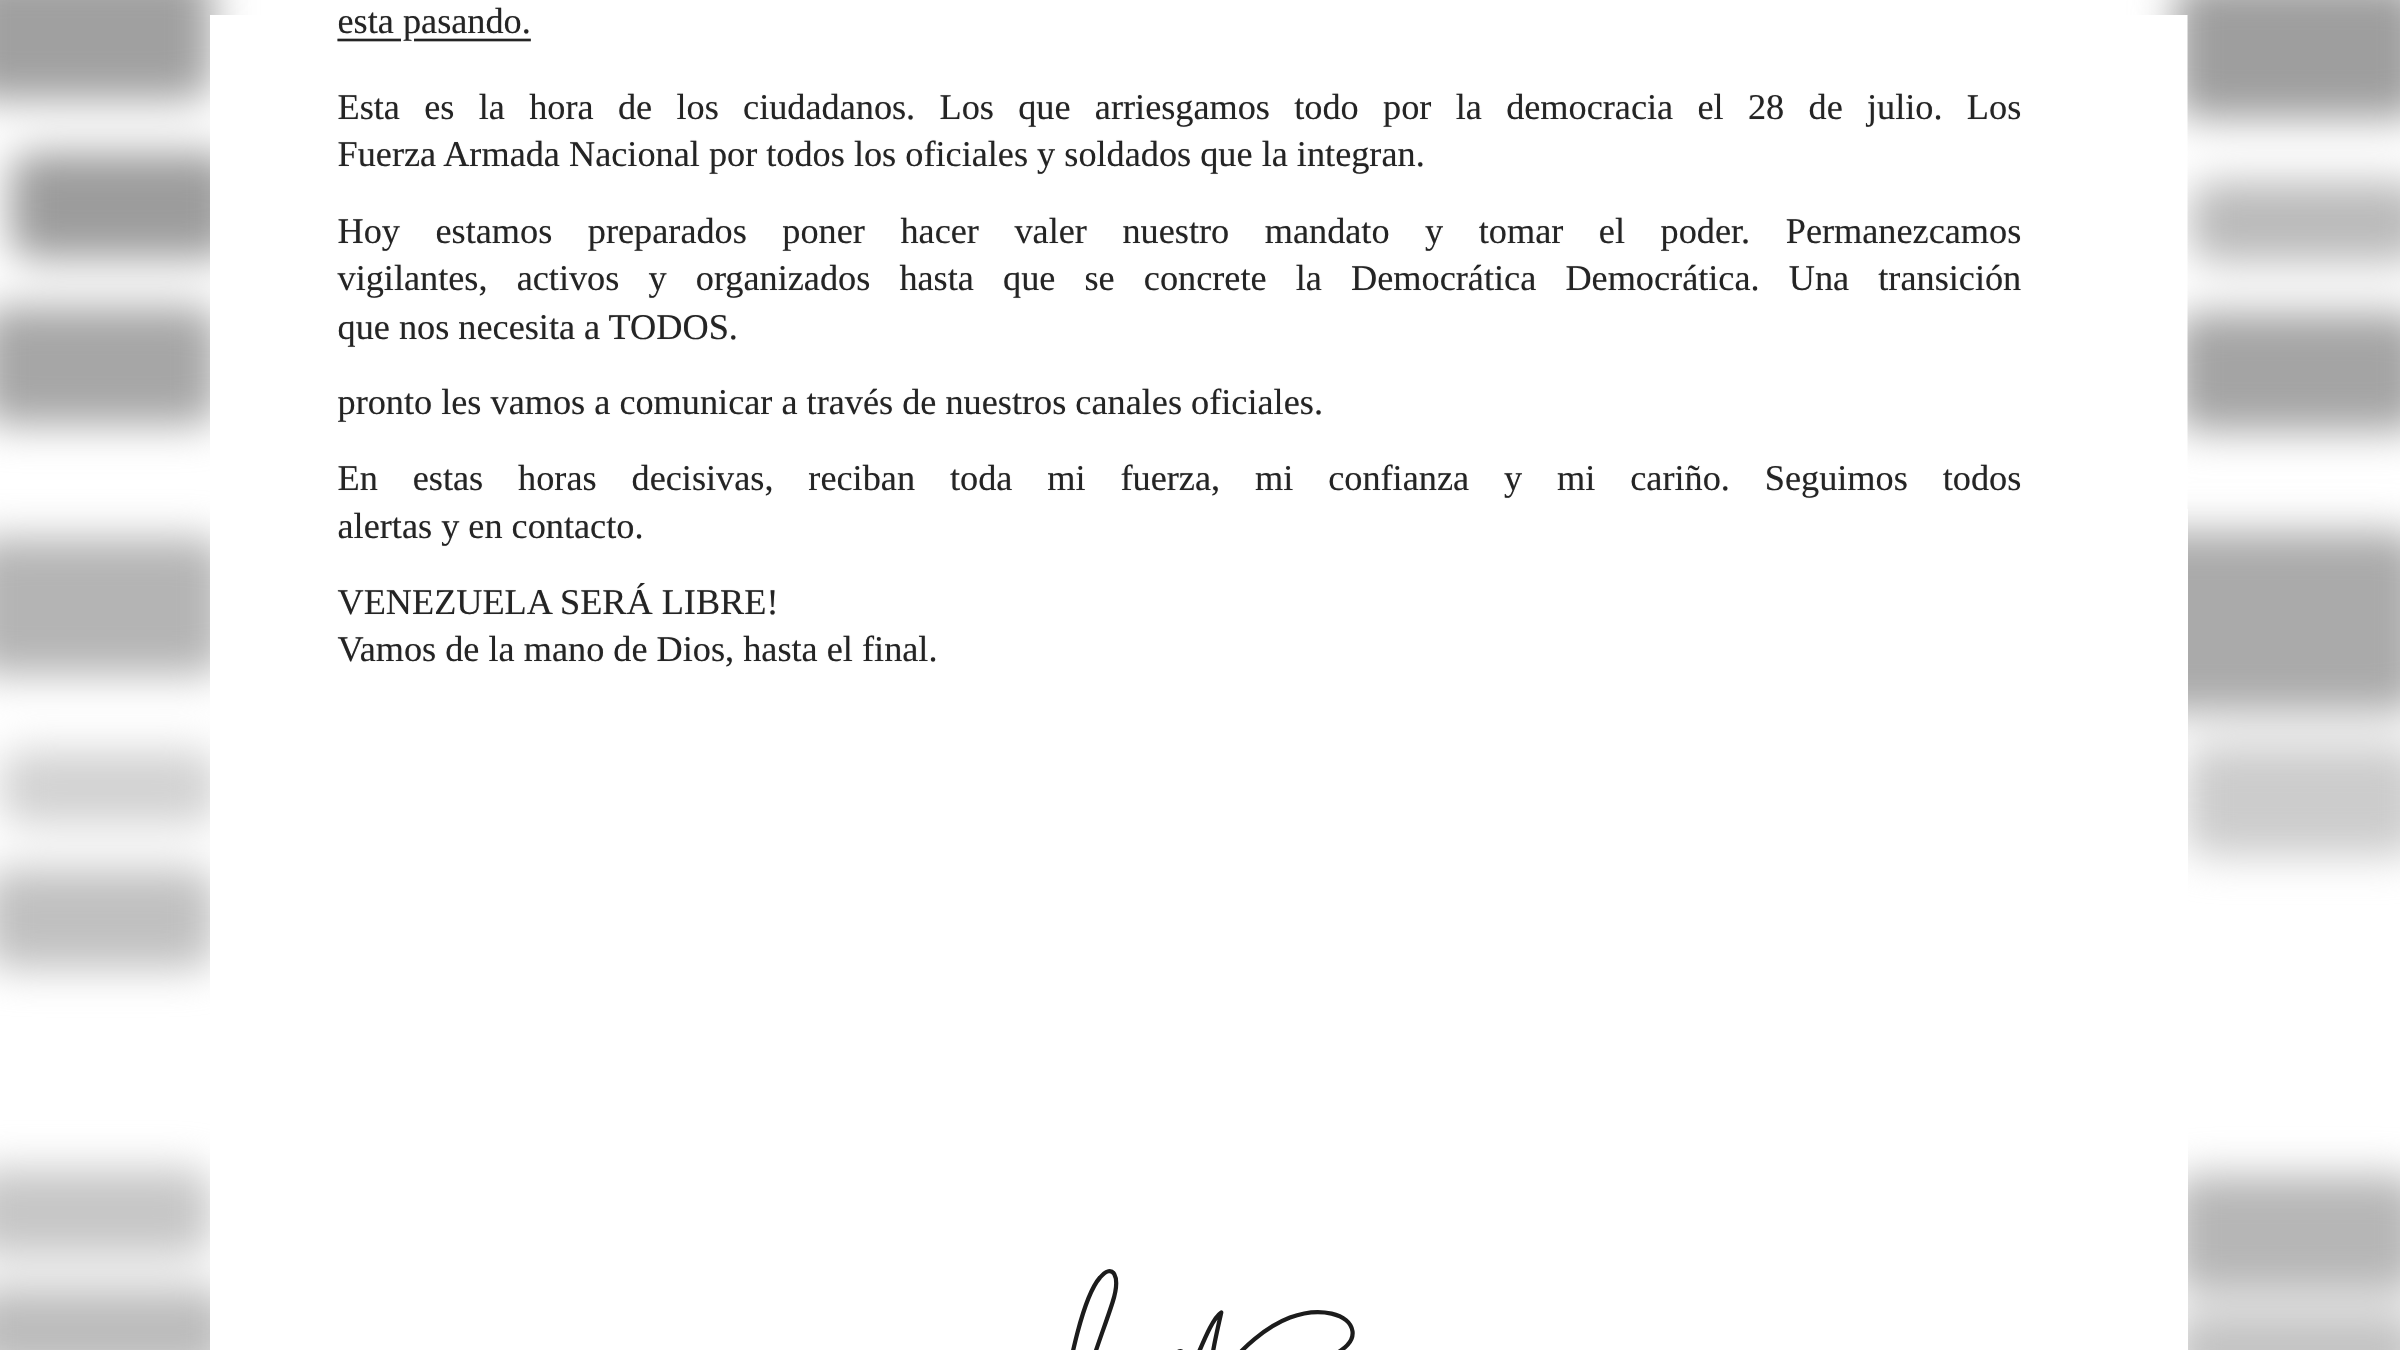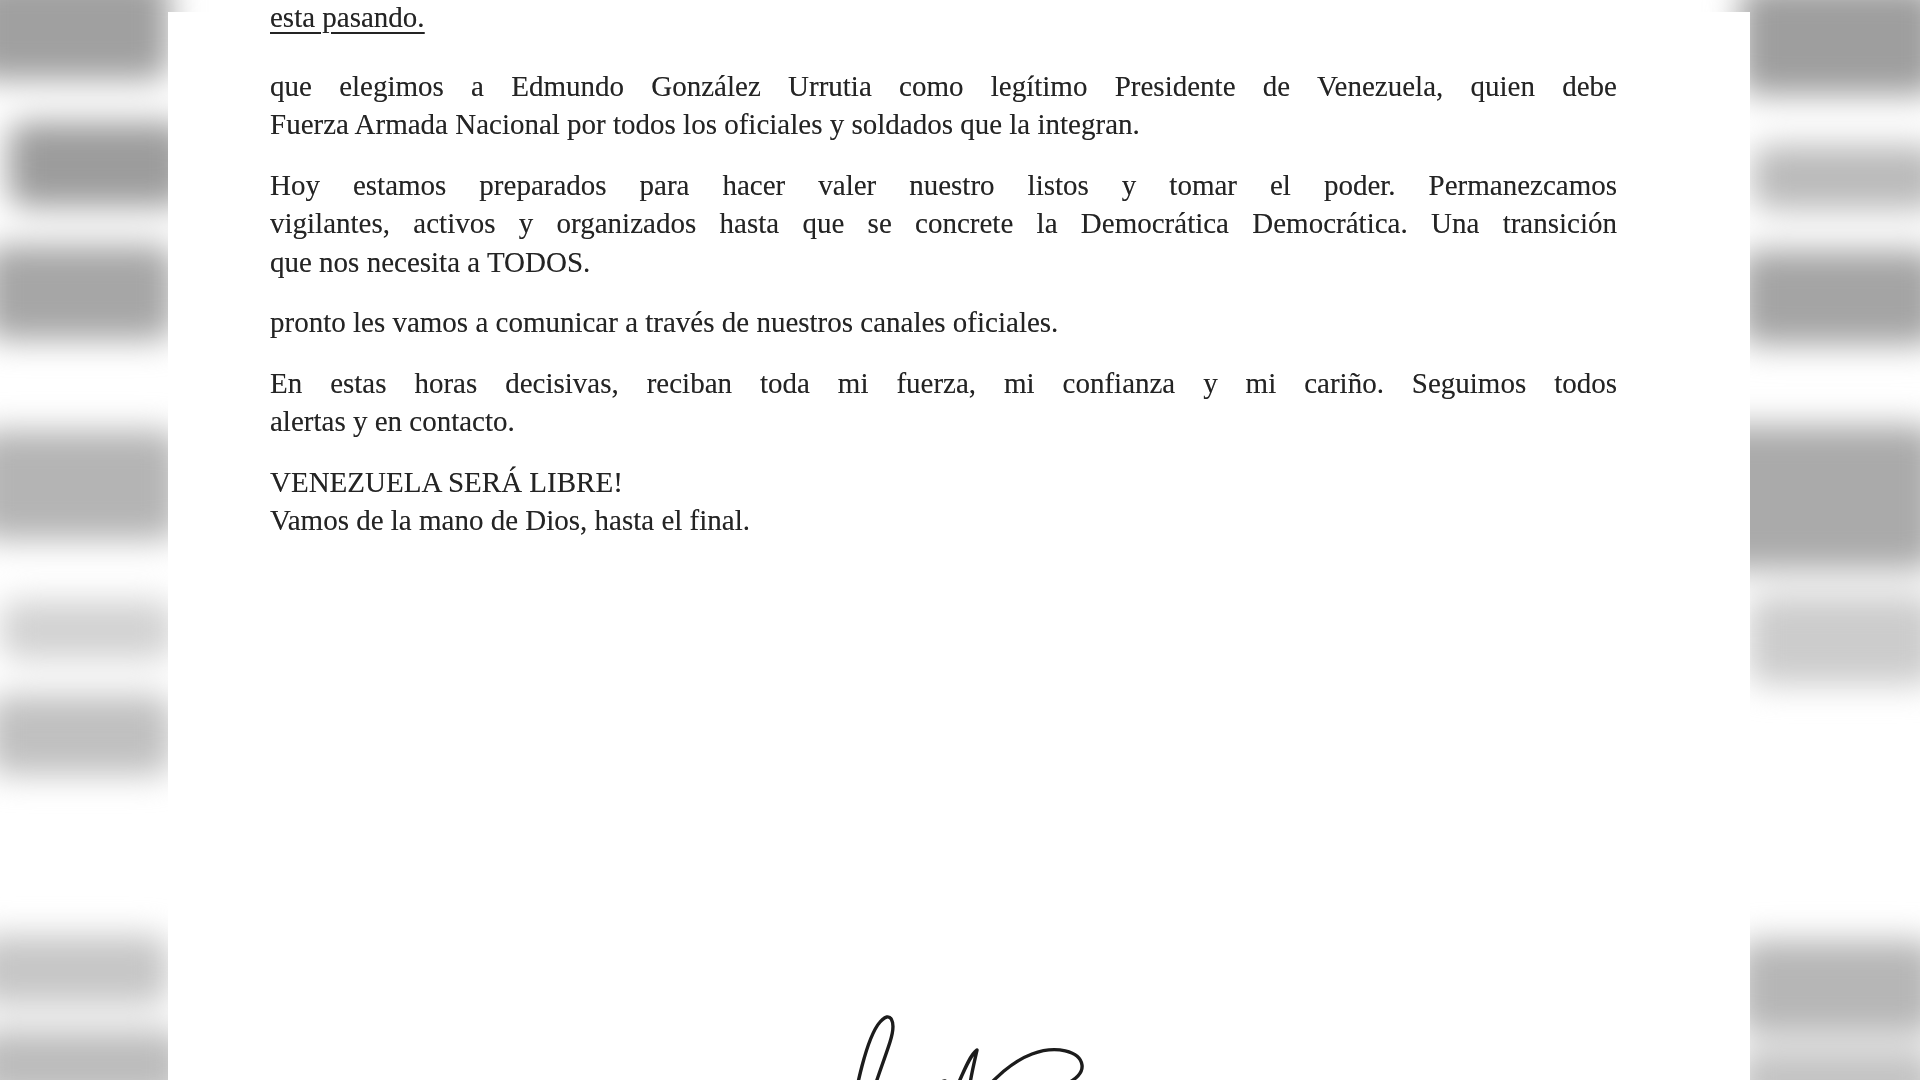--- a/index.html
+++ b/index.html
@@ -104,26 +104,26 @@
   </div>
 
   <div class="doc-area">
     <div class="letter">
 
       <div class="para clipped-top">
         <div class="line last underlined">esta pasando.</div>
       </div>
 
       <div class="para">
-        <div class="line">que elegimos a Edmundo González Urrutia como legítimo Presidente de Venezuela, quien debe</div>
+        <div class="line">Esta es la hora de los ciudadanos. Los que arriesgamos todo por la democracia el 28 de julio. Los</div>
         <div class="line last">Fuerza Armada Nacional por todos los oficiales y soldados que la integran.</div>
       </div>
 
       <div class="para">
-        <div class="line">Hoy estamos preparados para hacer valer nuestro listos y tomar el poder. Permanezcamos</div>
+        <div class="line">Hoy estamos preparados poner hacer valer nuestro mandato y tomar el poder. Permanezcamos</div>
         <div class="line">vigilantes, activos y organizados hasta que se concrete la Democrática Democrática. Una transición</div>
         <div class="line last">que nos necesita a TODOS.</div>
       </div>
 
       <div class="para">
         <div class="line last">pronto les vamos a comunicar a través de nuestros canales oficiales.</div>
       </div>
 
 
       <div class="para">

